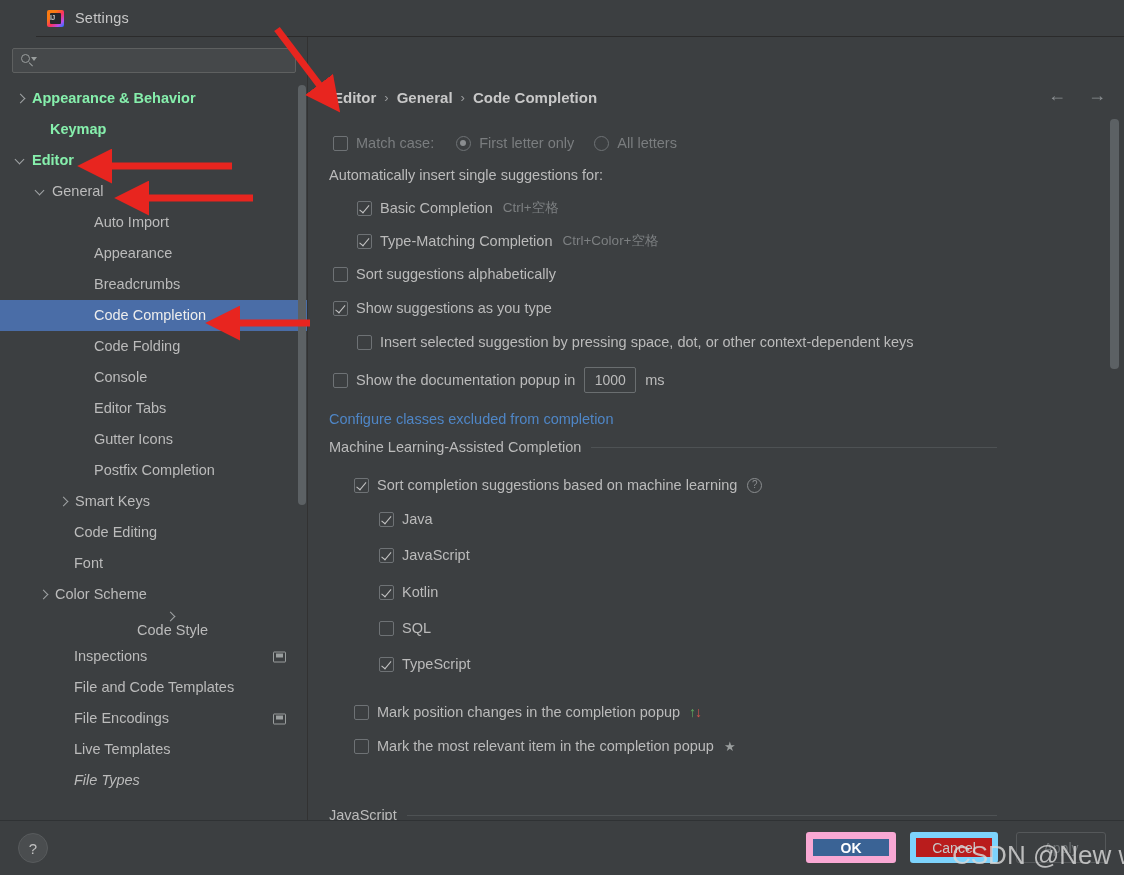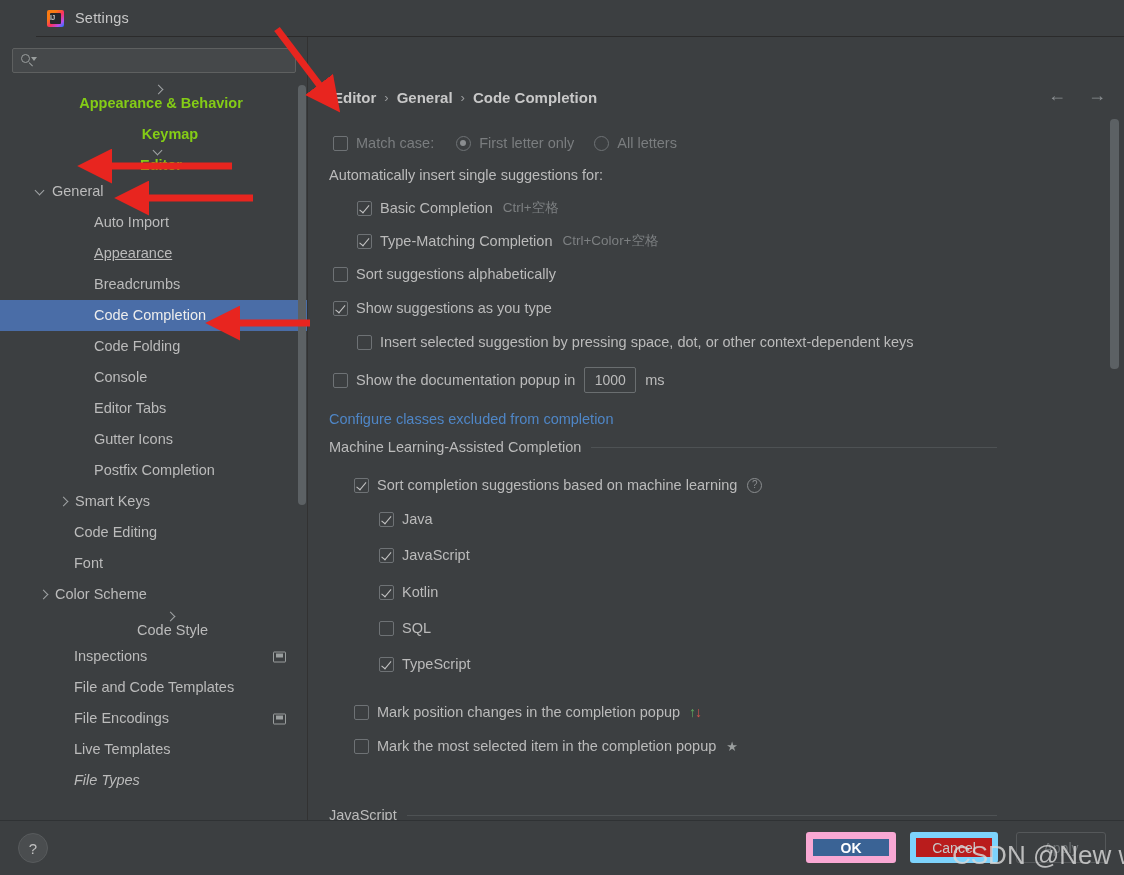--- a/index.html
+++ b/index.html
@@ -104,21 +104,21 @@
   }
   .tree-item {
     position: relative;
     height: 31px;
     display: flex; align-items: center;
     font-size: 14.5px;
     color: #BBBBBB;
     cursor: pointer;
     white-space: nowrap;
   }
-  .tree-item.bold { font-weight: bold; color: #84cc16; flex-direction: column; }
+  .tree-item.bold { font-weight: bold; color: #86efac; }
   .tree-item.selected { background: #4A6DA7; color: #EDEDED; }
   .tw {
     width: 13px; height: 13px; flex: none;
     position: relative; margin-right: 5px;
   }
   .tw.collapsed::before {
     content: ""; position: absolute; left: 3px; top: 2.5px;
     width: 6px; height: 6px;
     border-right: 1.6px solid #A0A3A5; border-top: 1.6px solid #A0A3A5;
     transform: rotate(45deg);
@@ -332,21 +332,21 @@
             <span class="tree-label">Editor</span>
           </div>
           <div class="tree-item" style="padding-left: 34px;">
             <span class="tw expanded"></span>
             <span class="tree-label">General</span>
           </div>
           <div class="tree-item" style="padding-left: 76px;">
             <span class="tw" style="visibility: hidden;"></span>
             <span class="tree-label">Auto Import</span>
           </div>
-          <div class="tree-item" style="padding-left: 76px; text-decoration: underline;">
+          <div class="tree-item" style="padding-left: 76px;">
             <span class="tw" style="visibility: hidden;"></span>
             <span class="tree-label">Appearance</span>
           </div>
           <div class="tree-item" style="padding-left: 76px;">
             <span class="tw" style="visibility: hidden;"></span>
             <span class="tree-label">Breadcrumbs</span>
           </div>
           <div class="tree-item selected" style="padding-left: 76px;">
             <span class="tw" style="visibility: hidden;"></span>
             <span class="tree-label">Code Completion</span>
@@ -516,21 +516,21 @@
           </div>
 
         <div class="row" style="left:45px; top:589px;">
           <span class="cb"></span>
           <span>Mark position changes in the completion popup</span>
           <span class="updown"><span class="up-g">↑</span><span class="down-r">↓</span></span>
         </div>
 
         <div class="row" style="left:45px; top:623px;">
           <span class="cb"></span>
-          <span>Mark the most selected item in the completion popup</span>
+          <span>Mark the most relevant item in the completion popup</span>
           <span class="star">★</span>
         </div>
 
         <div class="group-title" style="left:20px; top:692px;">
           <span class="txt">JavaScript</span>
           <span class="line"></span>
         </div>
 
       </div>
 

